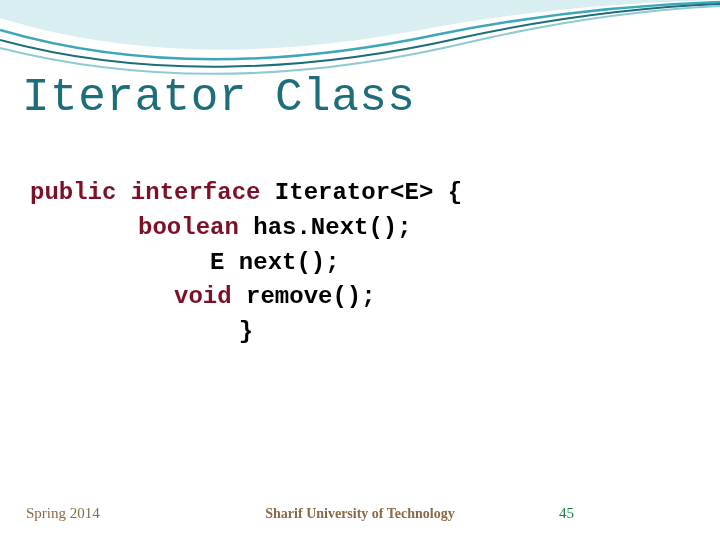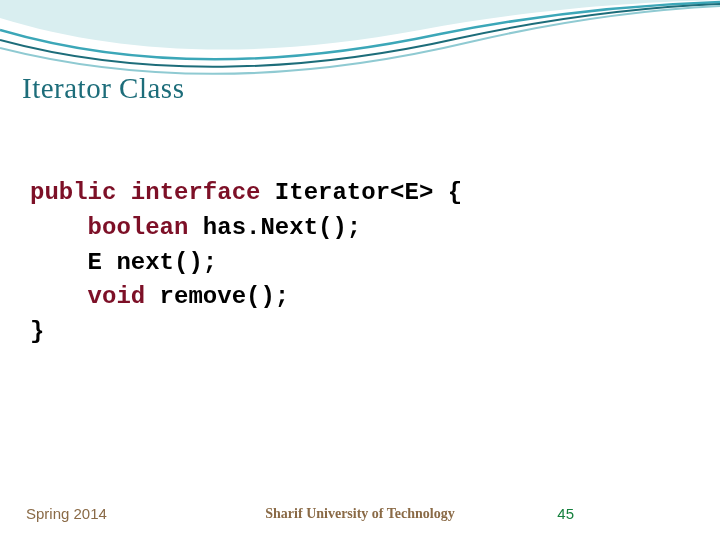--- a/index.html
+++ b/index.html
@@ -11,48 +11,49 @@
   }
   .swoosh {
     position: absolute;
     top: 0; left: 0; width: 720px; height: 90px;
     pointer-events: none;
   }
   .title {
     position: absolute;
     top: 72px;
     left: 22px;
-    font-family: Liberation Serif, serif;
-    font-size: 29px;
+    font-family: Liberation Mono, monospace;
+    font-size: 46px;
     font-weight: 400;
     color: #1d6d7a;
     letter-spacing: 0.5px;
   }
   .code-block {
     position: absolute;
     top: 176px;
     left: 30px;
     font-family: 'Courier New', Courier, monospace;
     font-size: 24px;
     font-weight: bold;
     color: #000;
     line-height: 1.45;
     white-space: pre;
+    text-align: center;
   }
   .kw { color: #7d1027; }
   .footer {
     position: absolute;
     bottom: 18px;
     left: 0;
     width: 600px;
     padding: 0 26px;
     display: flex;
     justify-content: space-between;
     align-items: baseline;
-    font-family: Liberation Sans, sans-serif;
+    font-family: Liberation Serif, serif;
   }
   .footer-left {
     color: #8a6a46;
     font-size: 15px;
   }
   .footer-center {
     position: absolute;
     left: 50%;
     transform: translateX(-50%);
     bottom: 18px;

